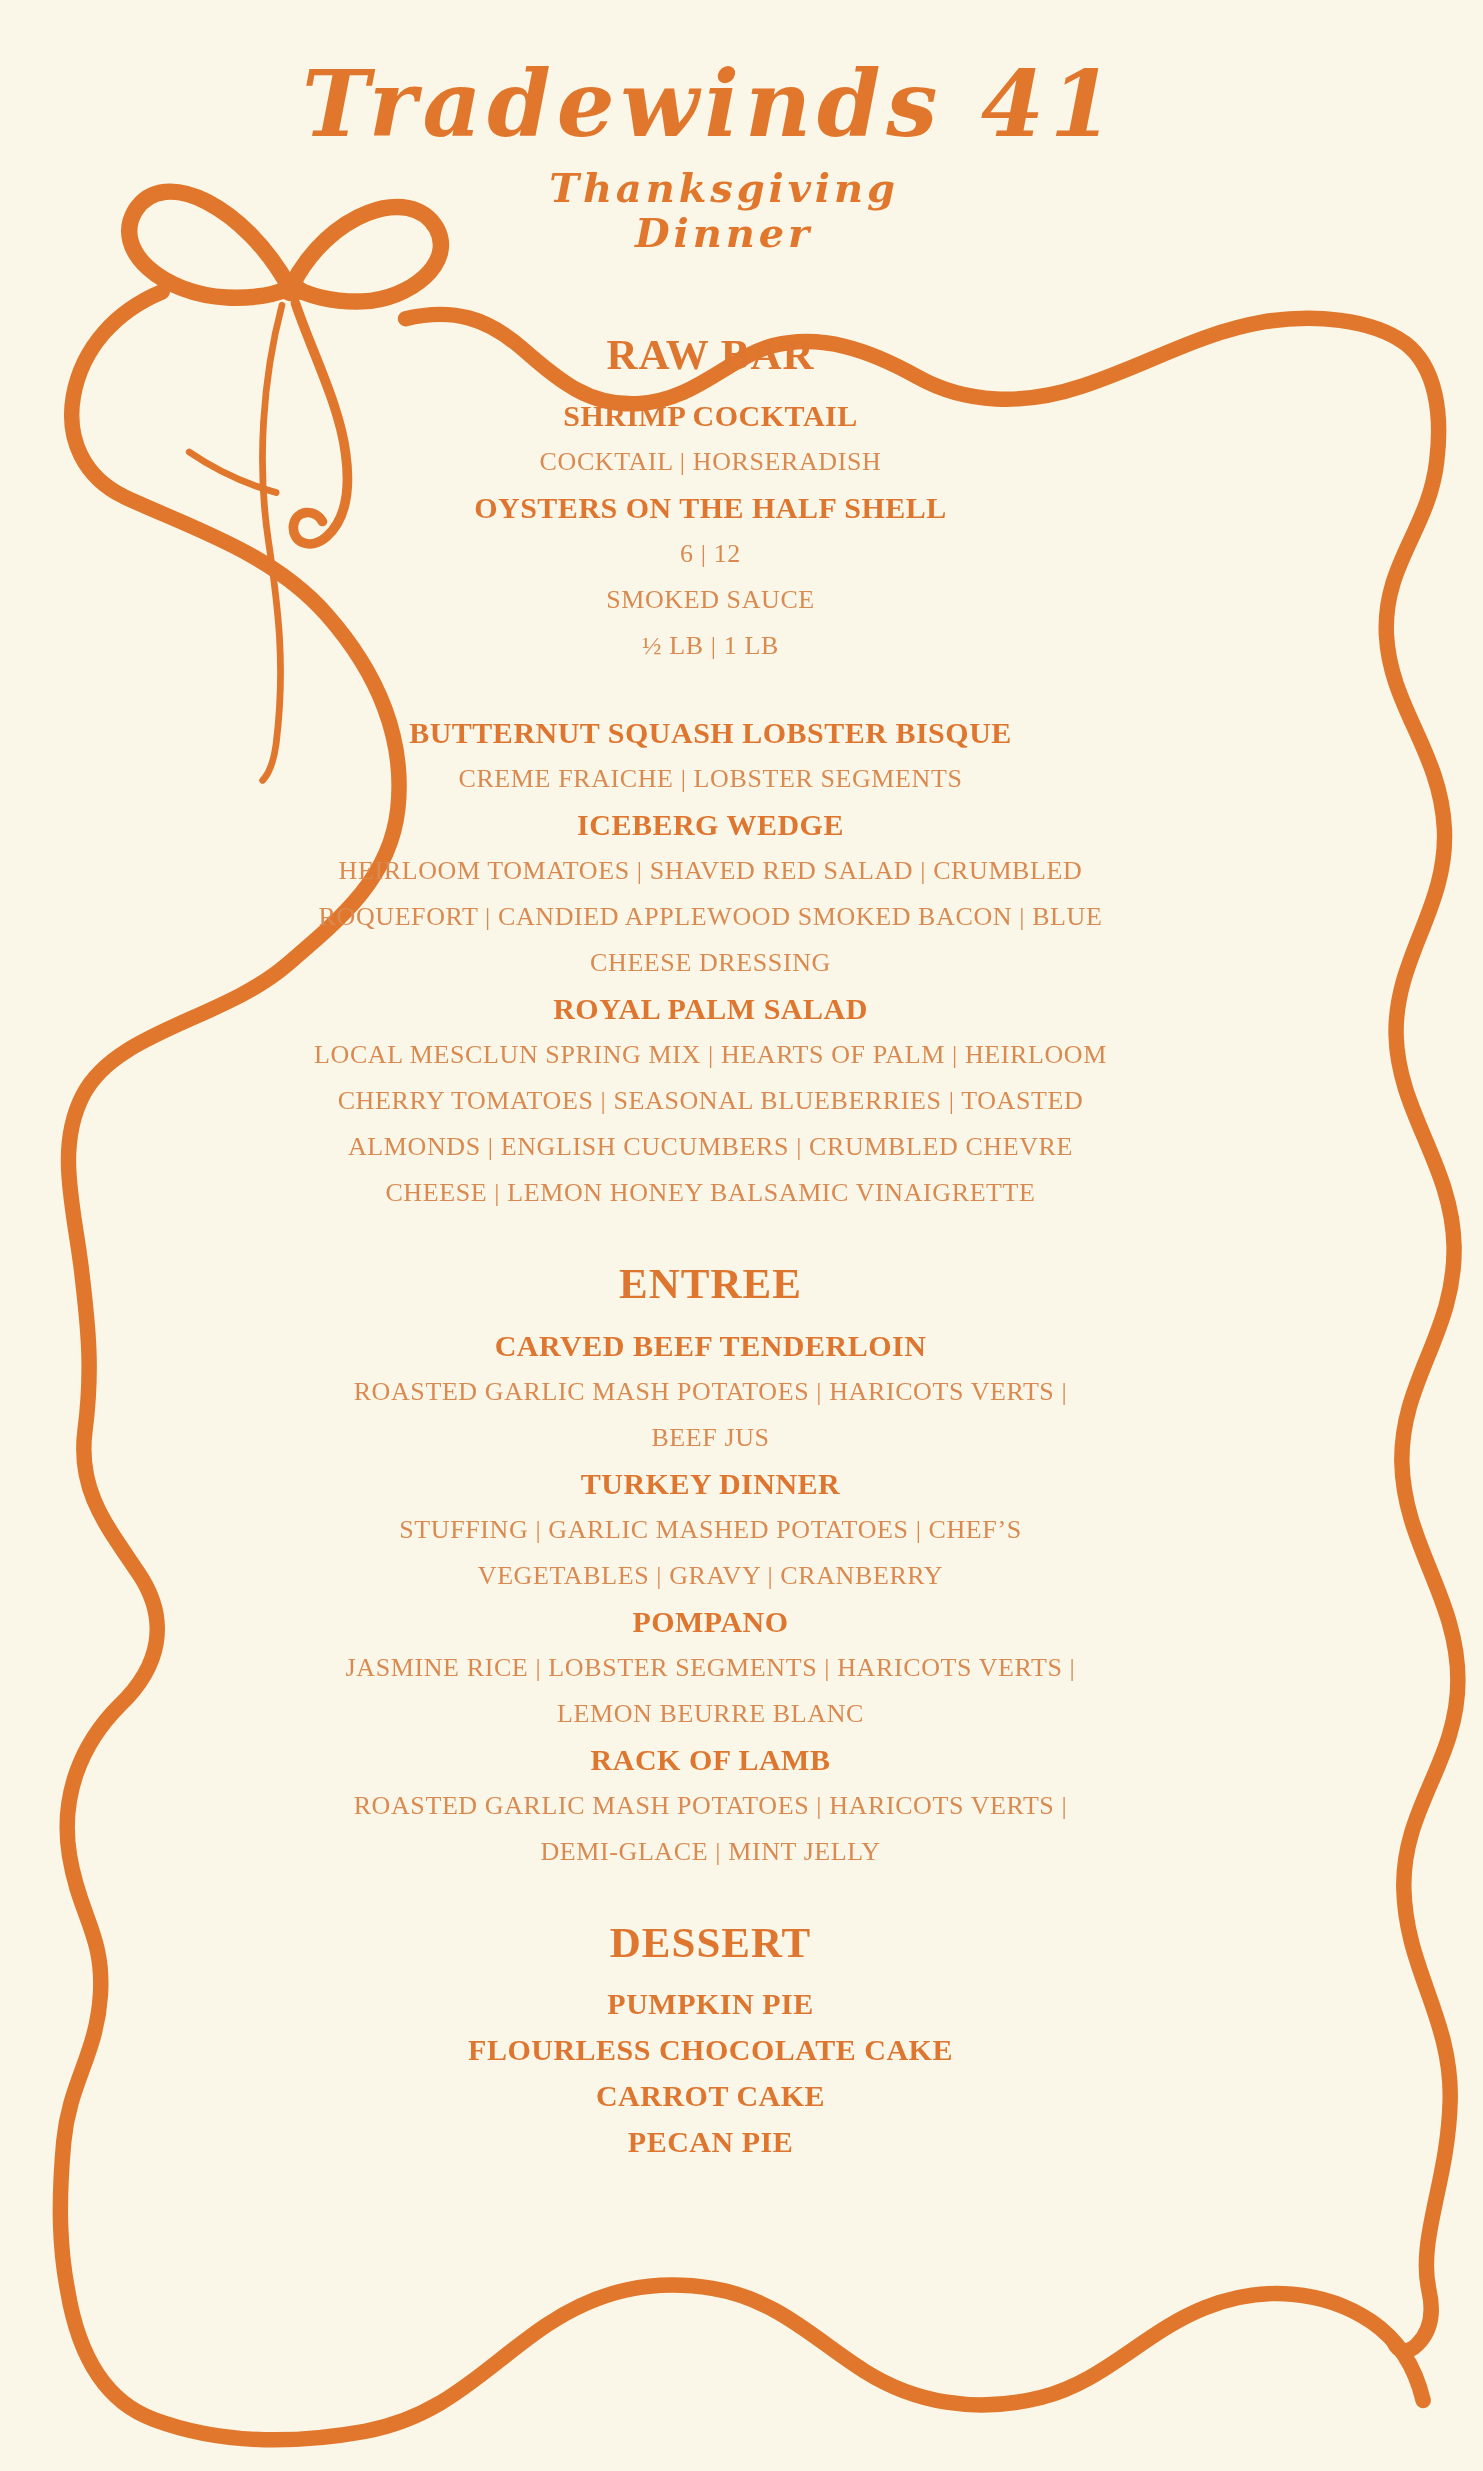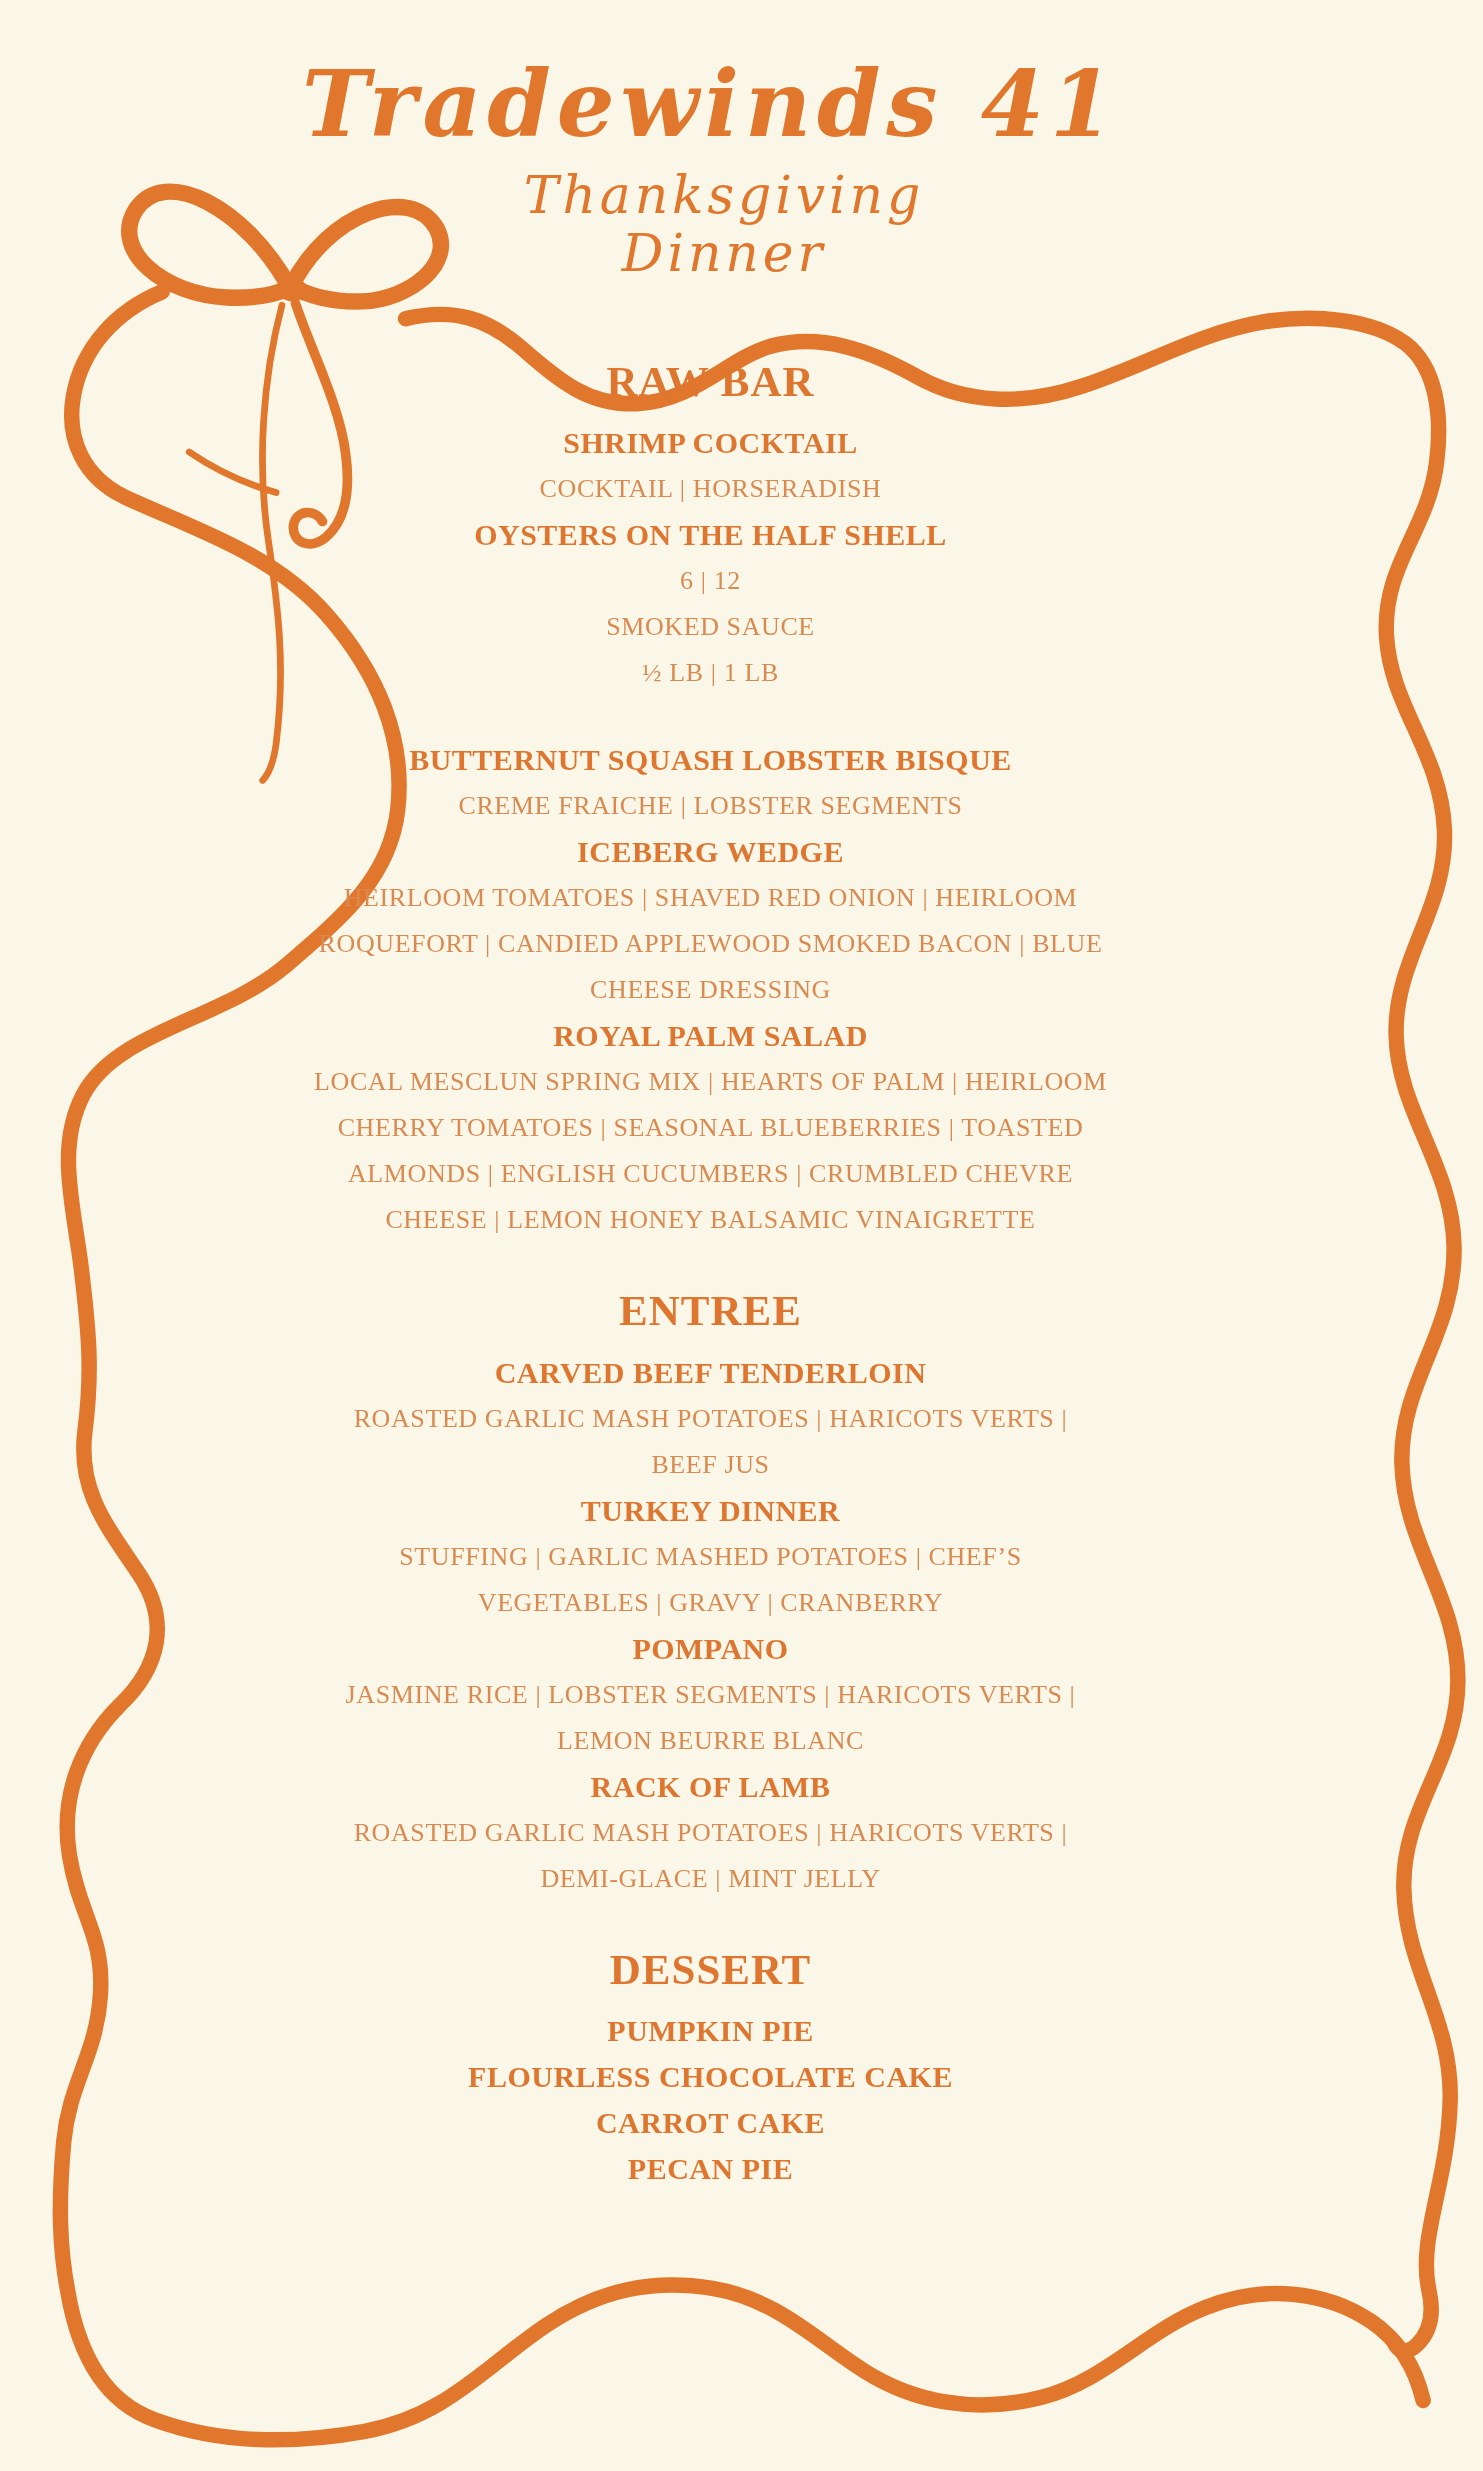--- a/index.html
+++ b/index.html
@@ -21,22 +21,22 @@
     margin-top:41px;
     font-family:"DejaVu Serif", serif;
     font-style:italic;font-weight:700;
     font-size:91px;line-height:1.05;
     color:var(--accent,#E0772C);
     letter-spacing:5.8px;
   }
   .subtitle{
     margin-top:13.5px;
     font-family:"DejaVu Serif", serif;
-    font-style:italic;font-weight:400;
-    font-size:52px;line-height:1.12;
+    font-style:italic;font-weight:700;
+    font-size:40px;line-height:1.12;
     color:var(--accent,#E0772C);
     letter-spacing:3.9px;
     padding-left:27px;
   }
   .menu{margin-top:72px;}
   .menu-section{margin-top:41px;}
   .menu-section:first-child{margin-top:0;}
   .section-title{
     font-size:43px;font-weight:700;
     color:var(--strong,#DE7630);
@@ -158,21 +158,21 @@
           <div class="detail-line">COCKTAIL | HORSERADISH</div>
           <div class="item-name">OYSTERS ON THE HALF SHELL</div>
           <div class="detail-line">6 | 12</div>
           <div class="detail-line">SMOKED SAUCE</div>
           <div class="detail-line">½  LB  | 1 LB</div>
         </section>
         <section class="menu-section">
           <div class="item-name">BUTTERNUT SQUASH LOBSTER BISQUE</div>
           <div class="detail-line">CREME FRAICHE | LOBSTER SEGMENTS</div>
           <div class="item-name">ICEBERG WEDGE</div>
-          <div class="detail-line">HEIRLOOM TOMATOES | SHAVED RED ONION | HEIRLOOM</div>
+          <div class="detail-line">HEIRLOOM TOMATOES | SHAVED RED SALAD | CRUMBLED</div>
           <div class="detail-line">ROQUEFORT | CANDIED APPLEWOOD SMOKED BACON | BLUE</div>
           <div class="detail-line">CHEESE DRESSING</div>
           <div class="item-name">ROYAL PALM SALAD</div>
           <div class="detail-line">LOCAL MESCLUN SPRING MIX | HEARTS OF PALM | HEIRLOOM</div>
           <div class="detail-line">CHERRY TOMATOES | SEASONAL BLUEBERRIES | TOASTED</div>
           <div class="detail-line">ALMONDS | ENGLISH CUCUMBERS | CRUMBLED CHEVRE</div>
           <div class="detail-line">CHEESE | LEMON HONEY BALSAMIC VINAIGRETTE</div>
         </section>
         <section class="menu-section">
           <div class="section-title">ENTREE</div>

